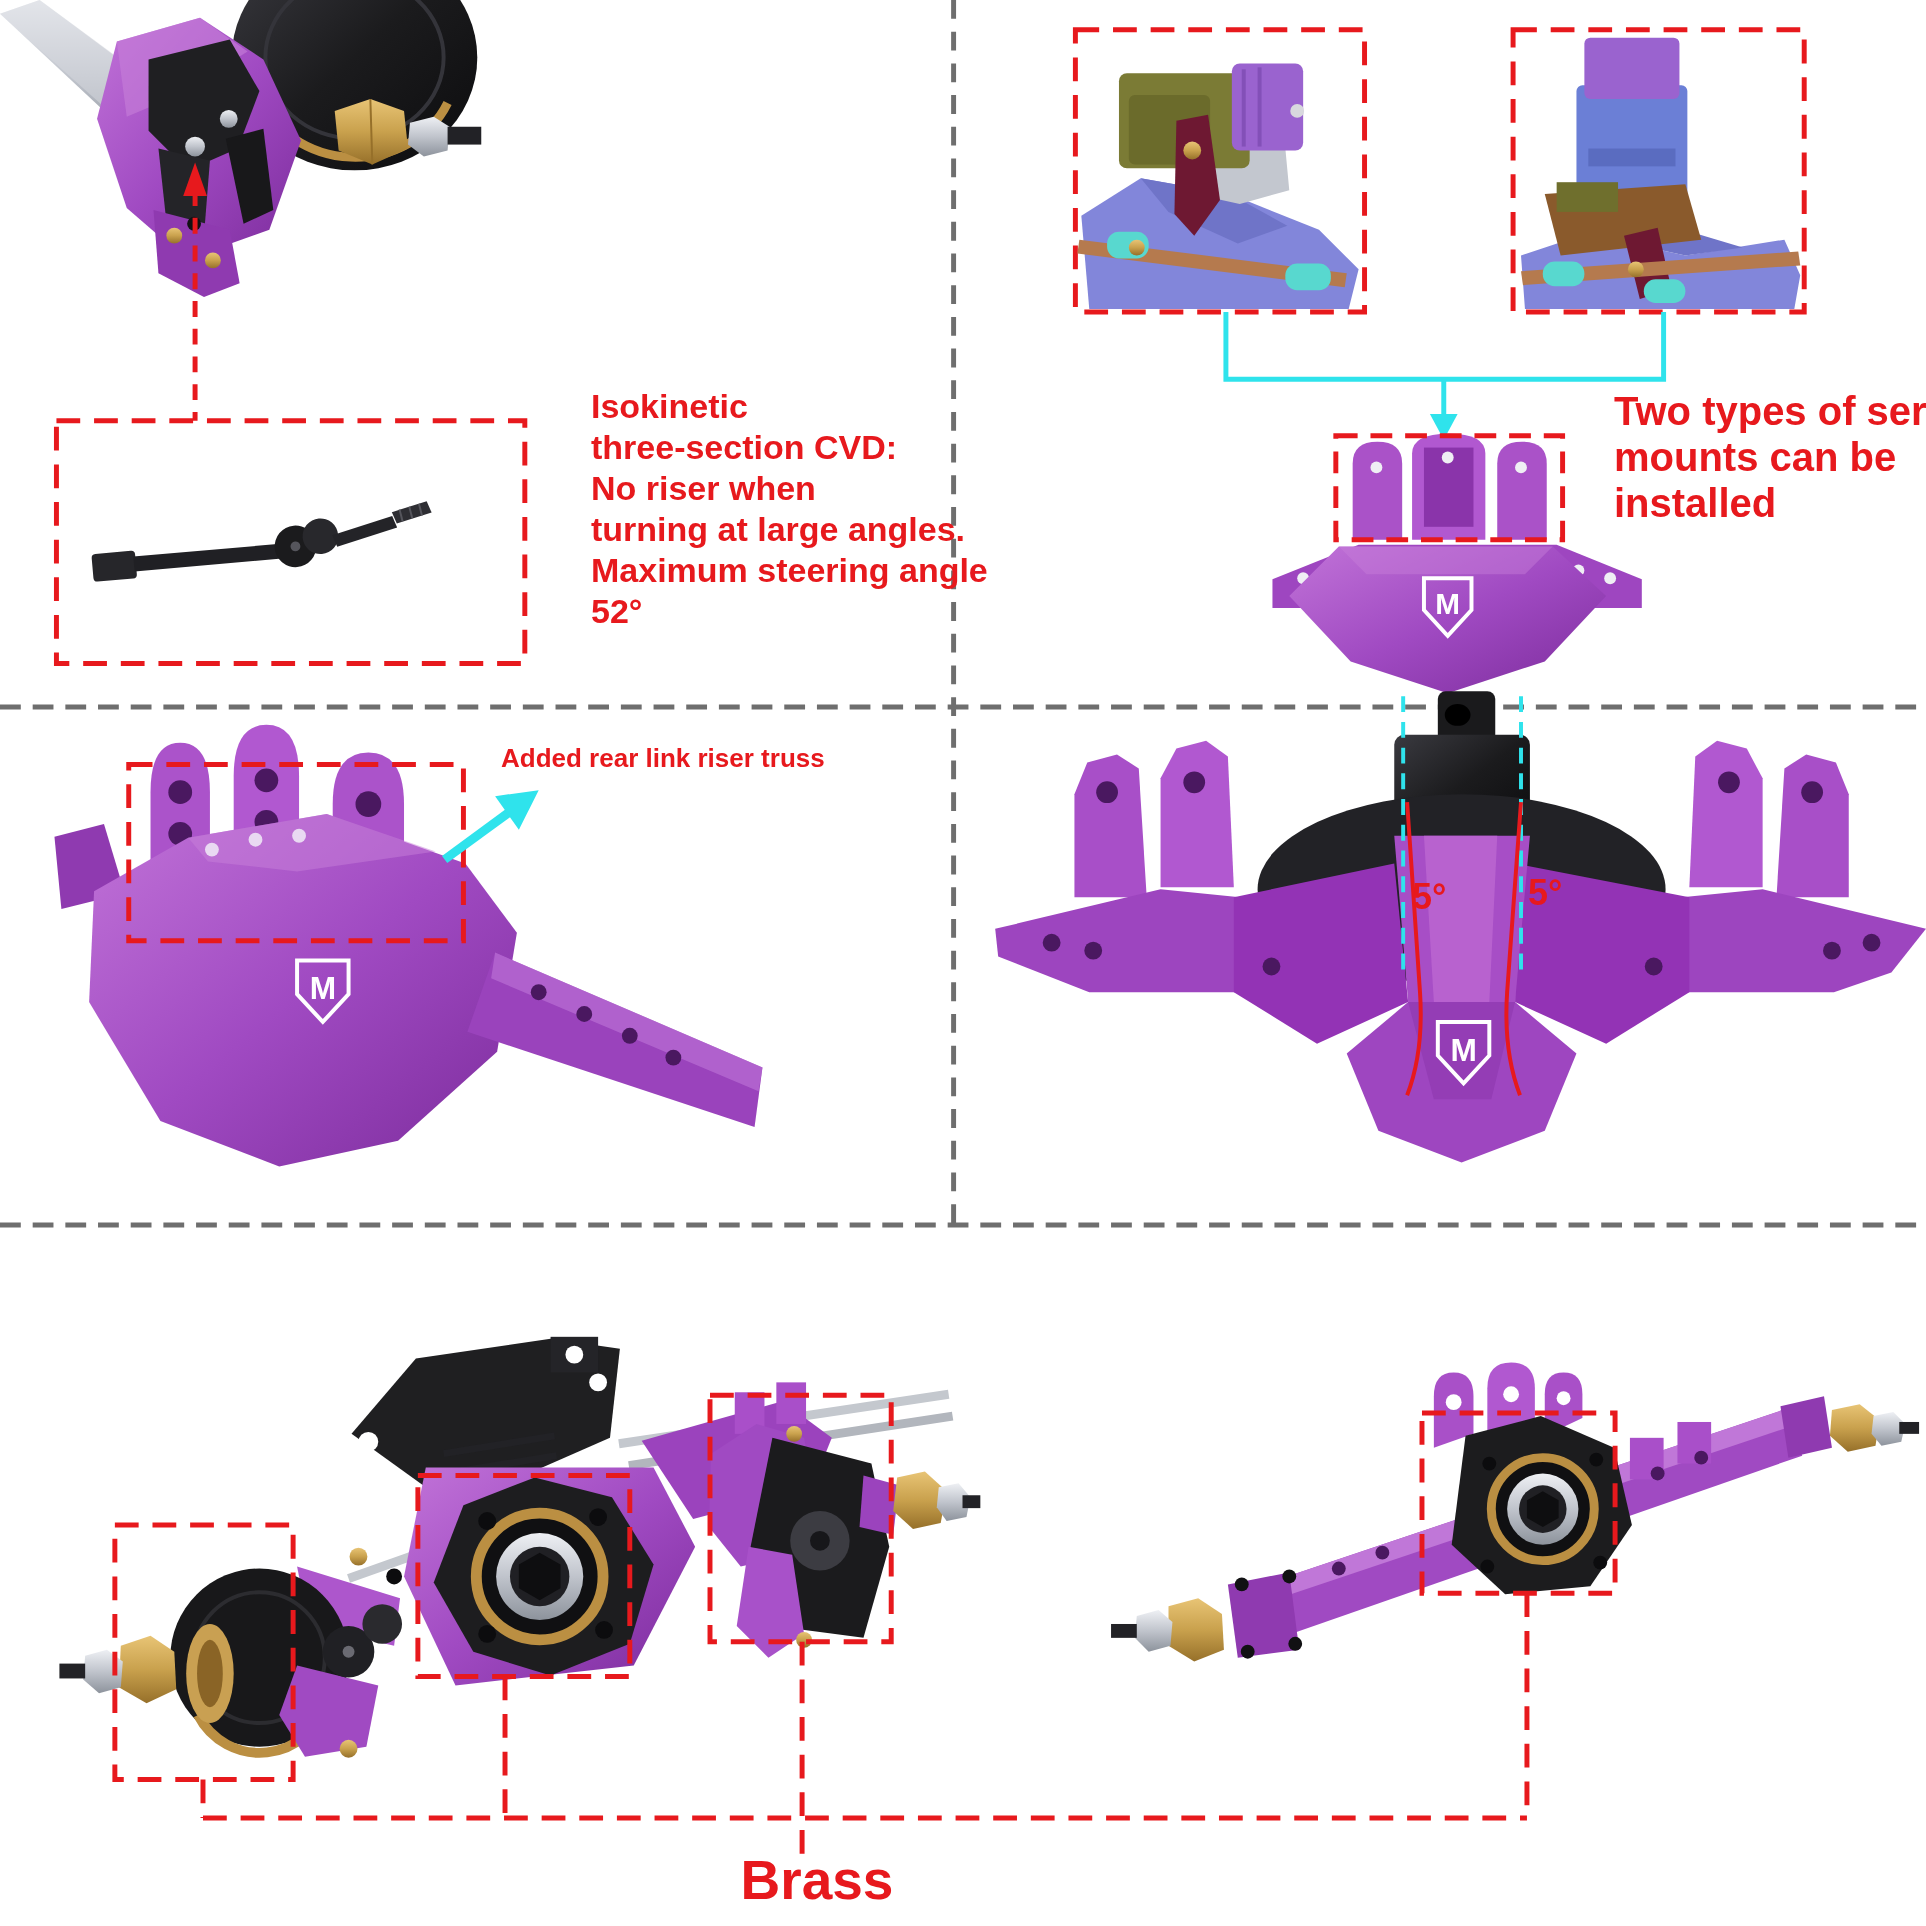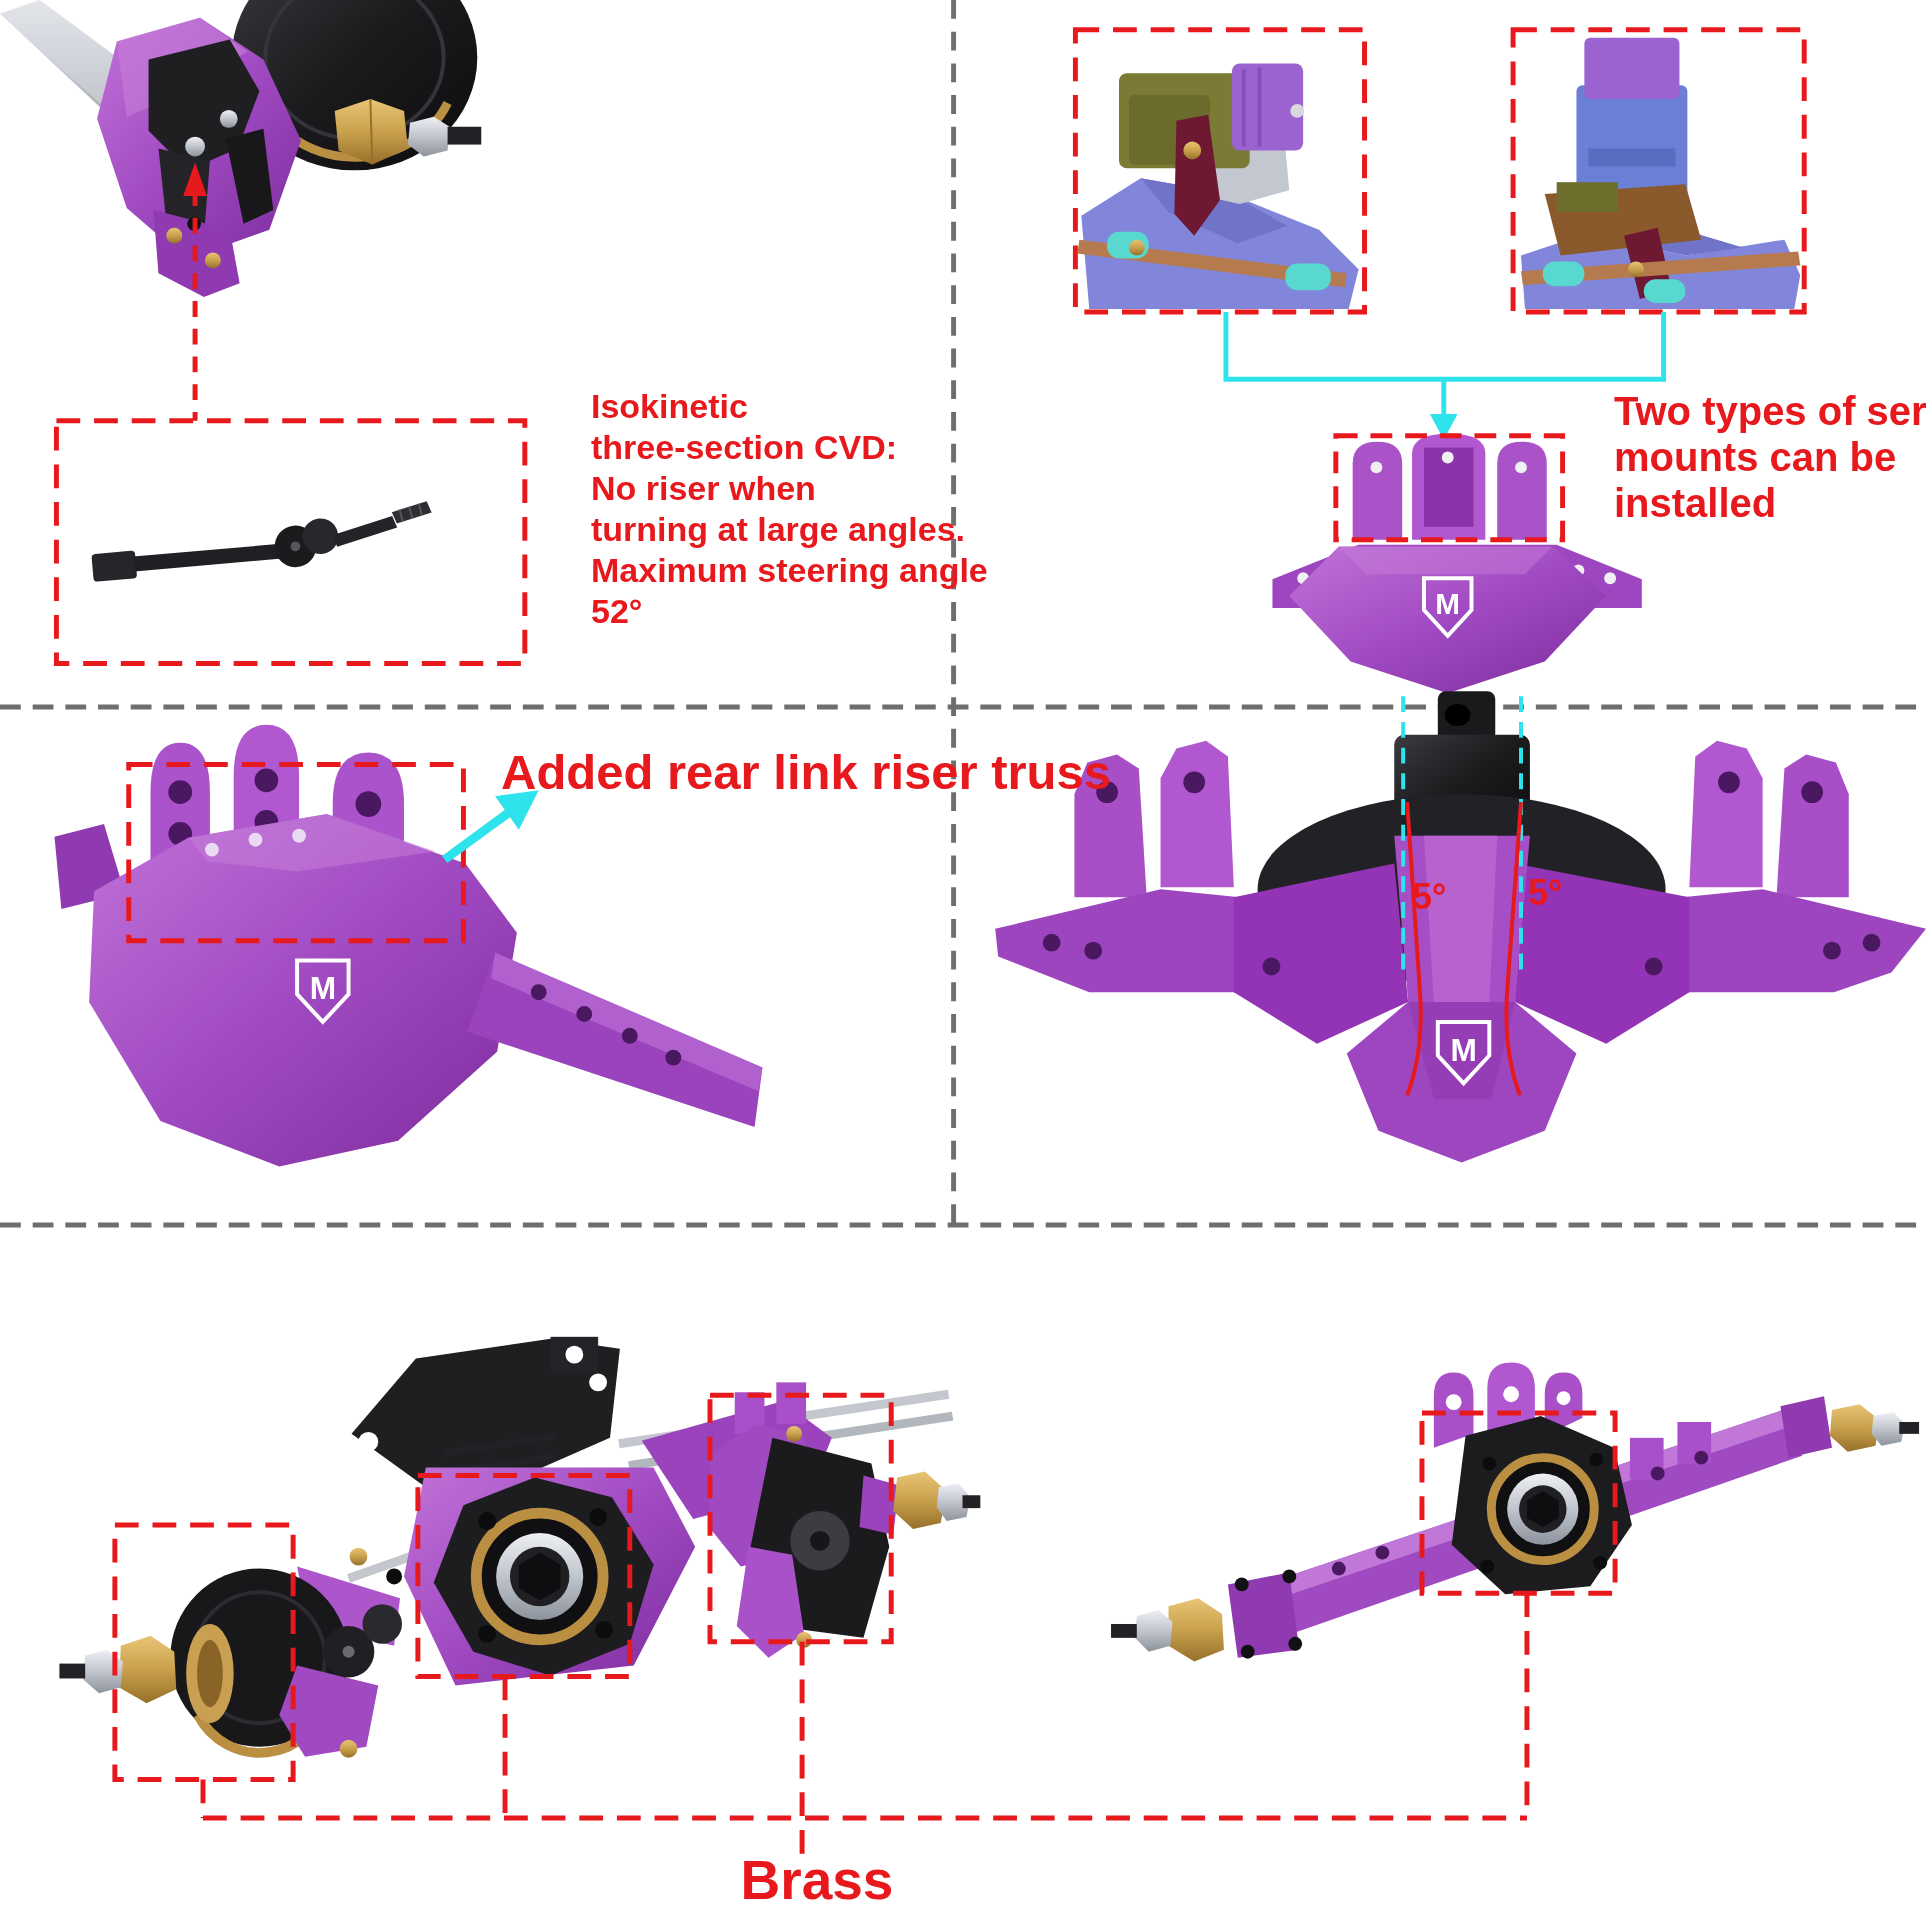--- a/index.html
+++ b/index.html
@@ -3,21 +3,21 @@
 <meta charset="utf-8">
 <style>
   html,body{margin:0;padding:0;background:#ffffff;}
   .stage{position:relative;width:1927px;height:1927px;background:#ffffff;overflow:hidden;
          font-family:"Liberation Sans",sans-serif;}
   .stage svg{position:absolute;left:0;top:0;}
   .callout{position:absolute;color:#e7191d;font-weight:bold;line-height:1.2;white-space:nowrap;}
   .callout span{display:block;}
   .co-cvd{left:569px;top:386px;font-size:34px;line-height:41px;margin-left:22px;}
   .co-servo{left:1614px;top:388px;font-size:40px;line-height:46px;}
-  .co-truss{left:501px;top:743px;font-size:49px;}
+  .co-truss{left:501px;top:743px;font-size:26px;}
   .co-angle-l{left:1412px;top:875px;font-size:36px;}
   .co-angle-r{left:1528px;top:871px;font-size:36px;}
   .co-brass{left:0;top:1847px;width:1634px;text-align:center;font-size:55px;}
 </style>
 </head>
 <body>
 
 <div class="stage">
 
 <svg width="1927" height="1927" viewBox="0 0 1946 1946">

